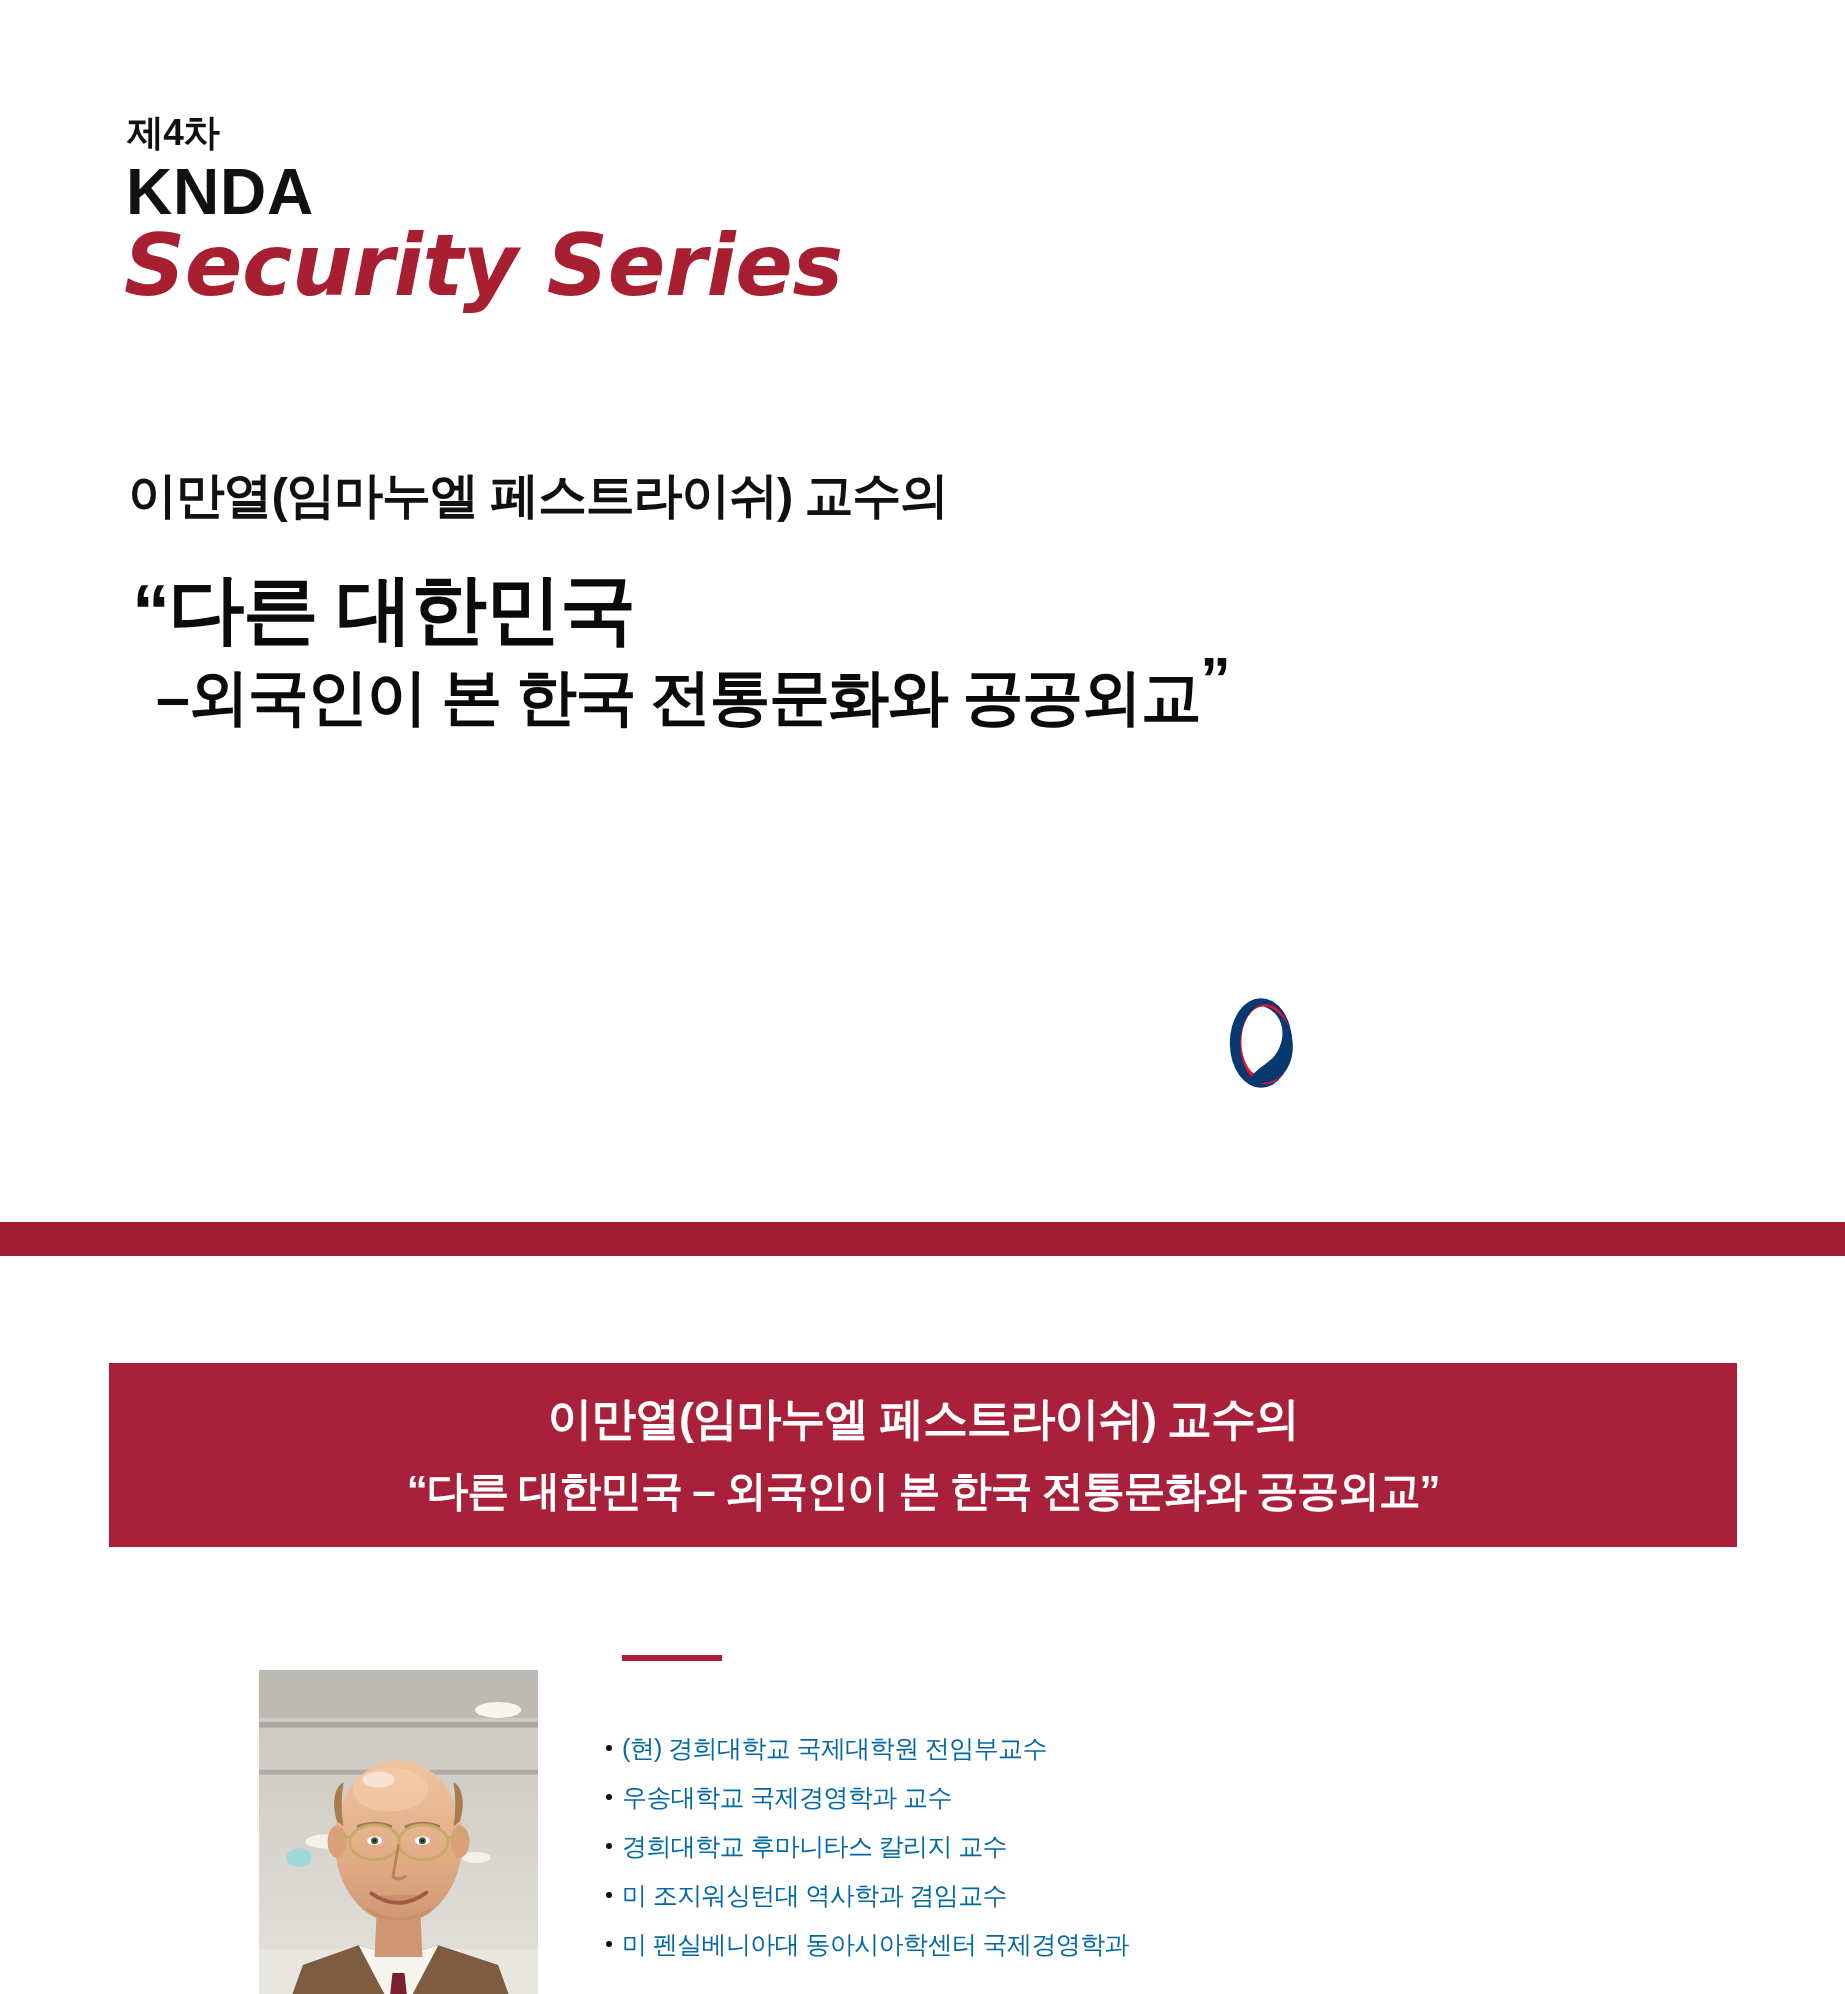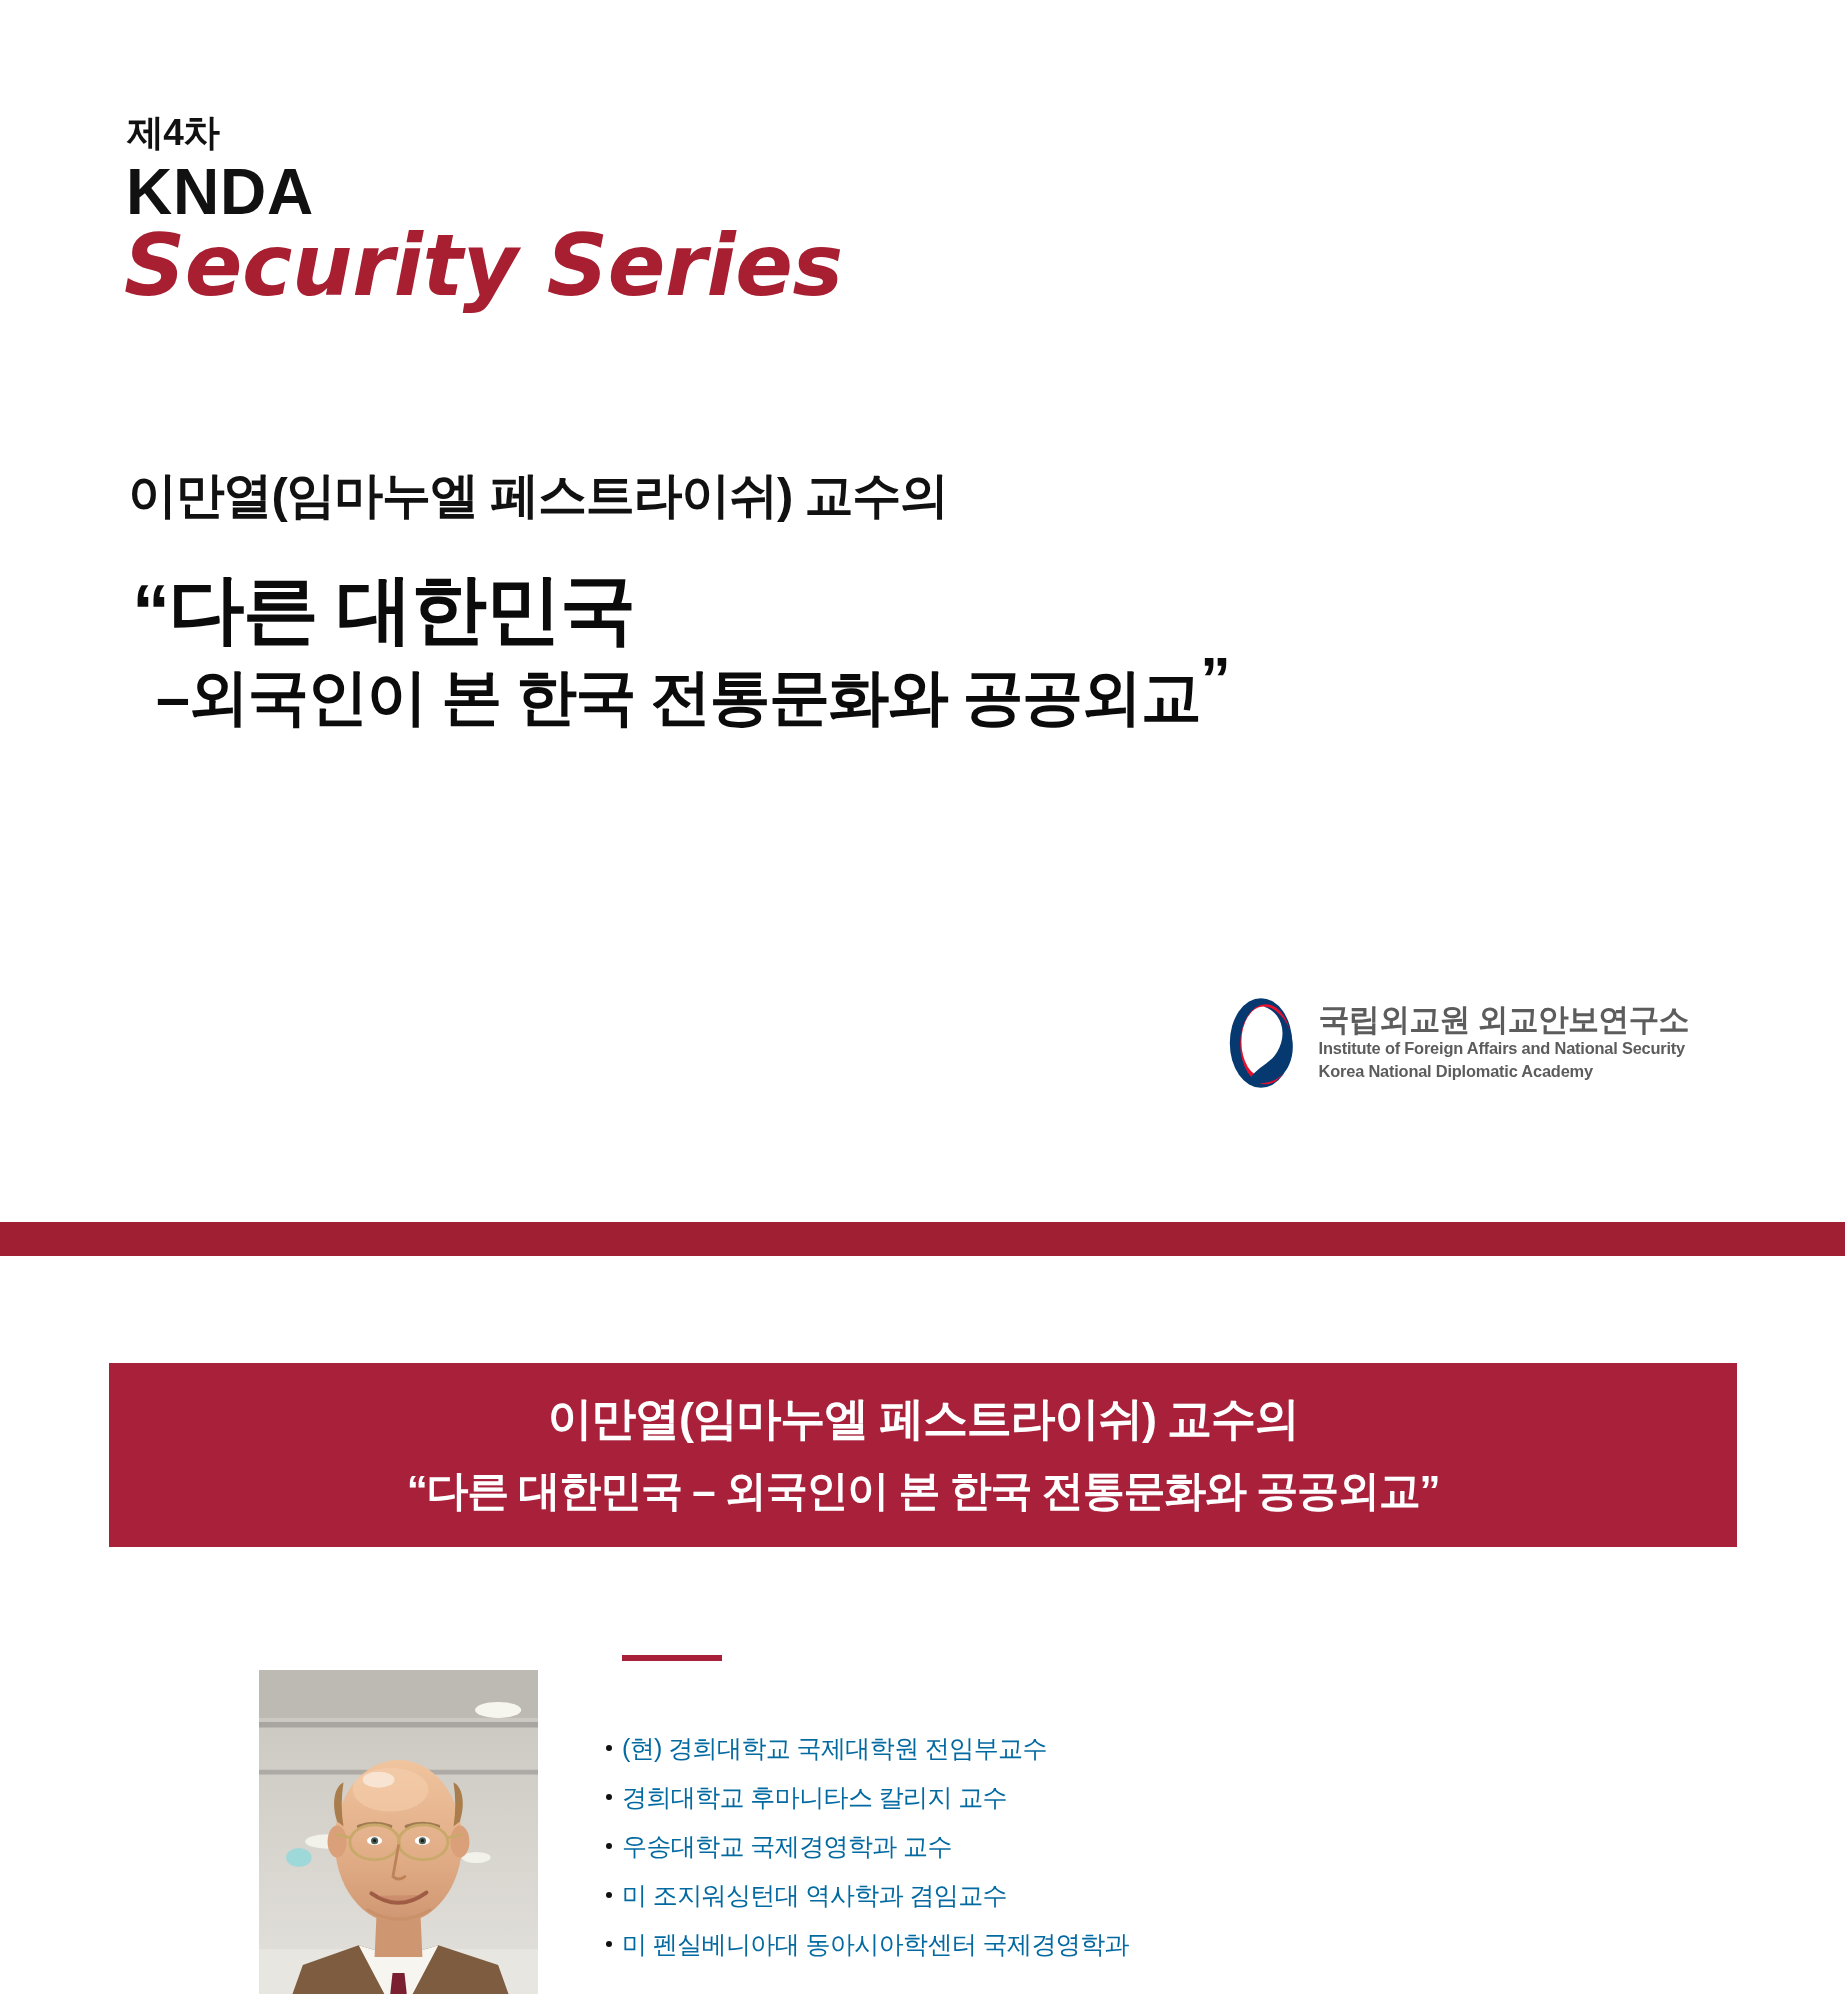--- a/index.html
+++ b/index.html
@@ -143,25 +143,20 @@
 
   <div id="logo-block">
     <div id="logo-mark">
       <svg viewBox="0 0 210 230" width="84" height="92" xmlns="http://www.w3.org/2000/svg">
         <ellipse cx="100" cy="115" rx="78" ry="112" fill="#063970"></ellipse>
         <ellipse cx="112" cy="118" rx="64" ry="100" fill="#e8112d"></ellipse>
         <ellipse cx="105" cy="112" rx="54" ry="88" fill="#ffffff"></ellipse>
         <path d="M105 24 C152 36 168 92 140 138 C122 168 88 176 72 206 C96 226 150 214 170 170 C192 122 176 52 122 26 Z" fill="#063970"></path>
         <path d="M60 190 C84 214 128 212 150 182 C126 204 92 200 72 206 Z" fill="#063970"></path>
       </svg>
-    </div>
-    <div id="logo-text">
-      <div id="logo-ko">국립외교원 외교안보연구소</div>
-      <div id="logo-en1">Institute of Foreign Affairs and National Security</div>
-      <div id="logo-en2">Korea National Diplomatic Academy</div>
     </div>
   </div>
 </div>
 
 <div id="divider-bar"></div>
 
 <div id="red-banner">
   <div id="banner-line1">이만열(임마누엘 페스트라이쉬) 교수의</div>
   <div id="banner-line2">
     <span>“</span><span>다른 대한민국 – 외국인이 본 한국 전통문화와 공공외교</span><span>”</span>
@@ -239,28 +234,28 @@
 
 <div id="bio-rule-top"></div>
 
 <div id="bio-list">
   <div class="bio-item">
     <span class="bio-bullet"></span>
     <span>(현) 경희대학교 국제대학원 전임부교수</span>
   </div>
   <div class="bio-item">
     <span class="bio-bullet"></span>
+    <span>우송대학교 국제경영학과 교수</span>
+  </div>
+  <div class="bio-item">
+    <span class="bio-bullet"></span>
     <span>경희대학교 후마니타스 칼리지 교수</span>
   </div>
   <div class="bio-item">
     <span class="bio-bullet"></span>
-    <span>우송대학교 국제경영학과 교수</span>
-  </div>
-  <div class="bio-item">
-    <span class="bio-bullet"></span>
     <span>미 조지워싱턴대 역사학과 겸임교수</span>
   </div>
   <div class="bio-item">
     <span class="bio-bullet"></span>
     <span>미 펜실베니아대 동아시아학센터 국제경영학과</span>
   </div>
 </div>
 
 
 </body></html>

